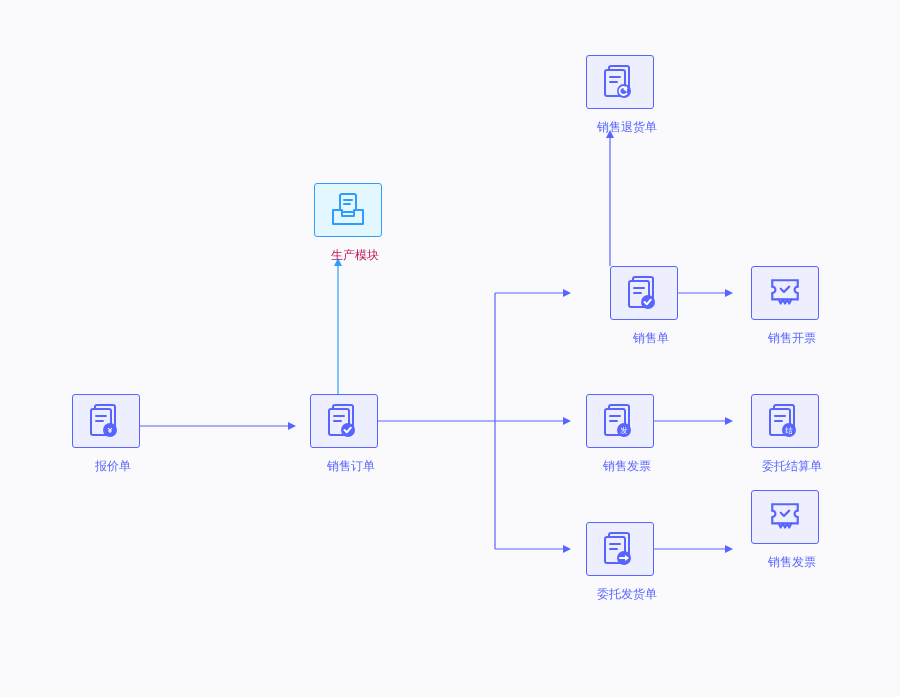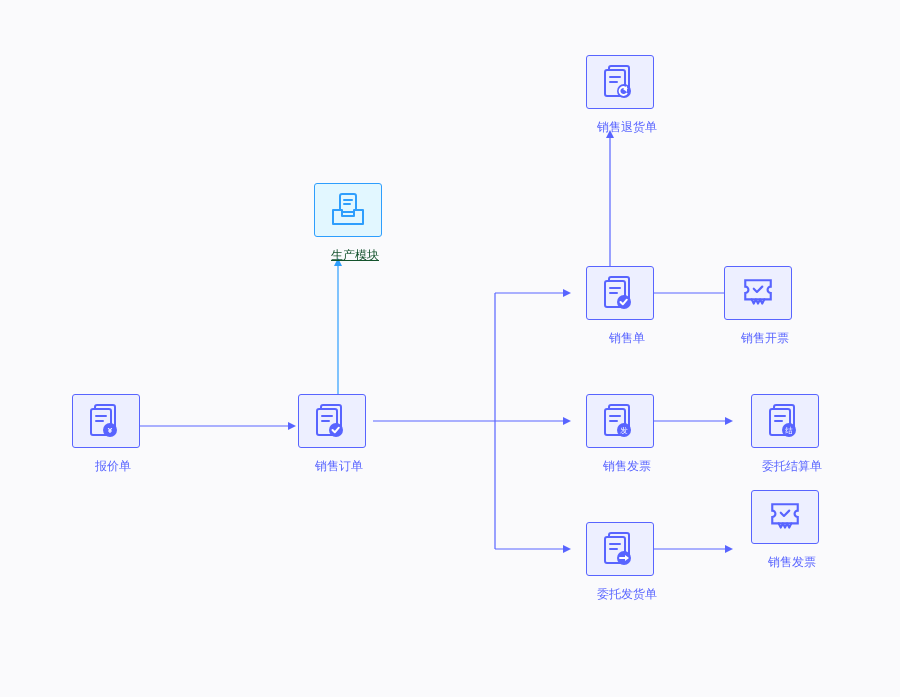--- a/index.html
+++ b/index.html
@@ -1,21 +1,21 @@
 <!DOCTYPE html>
 <html><head>
 <meta charset="utf-8">
 <style>
 * { margin:0; padding:0; box-sizing:border-box; }
 body { background:#fafafc; width:900px; height:697px; position:relative; font-family:-apple-system,"PingFang SC","Microsoft YaHei",sans-serif; overflow:hidden; }
 .node { position:absolute; width:92px;padding-left:10px; }
 .node-box { width:68px; height:54px; border:1.5px solid #5864ff; background:#edefff; border-radius:3px; display:flex; align-items:center; justify-content:center; }
 .node-box.cyan { border-color:#2e9efd; background:#e2f7ff; }
 .node-label { margin-top:10px; font-size:12px; color:#5864ff; text-align:center; white-space:nowrap; }
-.node-label.cyan { color:#14532d;text-decoration:underline; }
+.node-label.cyan { color:#be185d; }
 svg.arrow { position:absolute; overflow:visible; pointer-events:none; }
 svg.arrow line, svg.arrow path { stroke:#5864ff; stroke-width:1.2; fill:none; }
 svg.arrow.cyan line, svg.arrow.cyan path { stroke:#2e9efd; }
 .arrowhead { fill:#5864ff; }
 .arrowhead.cyan { fill:#2e9efd; }
 .ico { width:34px; height:34px; }
 </style>
 </head>
 <body>
 
@@ -92,21 +92,21 @@
   <div class="node-box">
       <svg class="ico" viewBox="0 0 34 34">
         <use href="#doc-stack"></use>
         <circle cx="21" cy="26" r="7" fill="#5864ff"></circle>
         <text x="21" y="29" text-anchor="middle" font-size="8" fill="#fff" font-weight="bold">¥</text>
       </svg>
     </div>
   <div class="node-label">报价单</div>
 </div>
 
-<div class="node" style="left:288px;top:394px">
+<div class="node" style="left:300px;top:394px">
   <div class="node-box">
       <svg class="ico" viewBox="0 0 34 34">
         <use href="#doc-stack"></use>
         <circle cx="21" cy="26" r="7" fill="#5864ff"></circle>
         <path d="M17.5 26 l2.3 2.3 l4 -4.6" stroke="#fff" stroke-width="2" fill="none" stroke-linecap="round" stroke-linejoin="round"></path>
       </svg>
     </div>
   <div class="node-label">销售订单</div>
 </div>
 
@@ -124,32 +124,32 @@
       <svg class="ico" viewBox="0 0 34 34">
         <use href="#doc-stack"></use>
         <circle cx="21" cy="26" r="7" fill="#5864ff"></circle>
         <path d="M24 24 a4 4 0 1 0 0 4" stroke="#fff" stroke-width="1.8" fill="none"></path>
         <polygon points="24,21 24,27 20,24" fill="#fff"></polygon>
       </svg>
     </div>
   <div class="node-label">销售退货单</div>
 </div>
 
-<div class="node" style="left:576px;top:266px">
+<div class="node" style="left:600px;top:266px">
   <div class="node-box">
       <svg class="ico" viewBox="0 0 34 34">
         <use href="#doc-stack"></use>
         <circle cx="21" cy="26" r="7" fill="#5864ff"></circle>
         <path d="M17.5 26 l2.3 2.3 l4 -4.6" stroke="#fff" stroke-width="2" fill="none" stroke-linecap="round" stroke-linejoin="round"></path>
       </svg>
     </div>
   <div class="node-label">销售单</div>
 </div>
 
-<div class="node" style="left:714px;top:266px">
+<div class="node" style="left:741px;top:266px">
   <div class="node-box">
       <svg class="ico" viewBox="0 0 32 32">
         <use href="#ticket"></use>
       </svg>
     </div>
   <div class="node-label">销售开票</div>
 </div>
 
 <div class="node" style="left:576px;top:394px">
   <div class="node-box">

